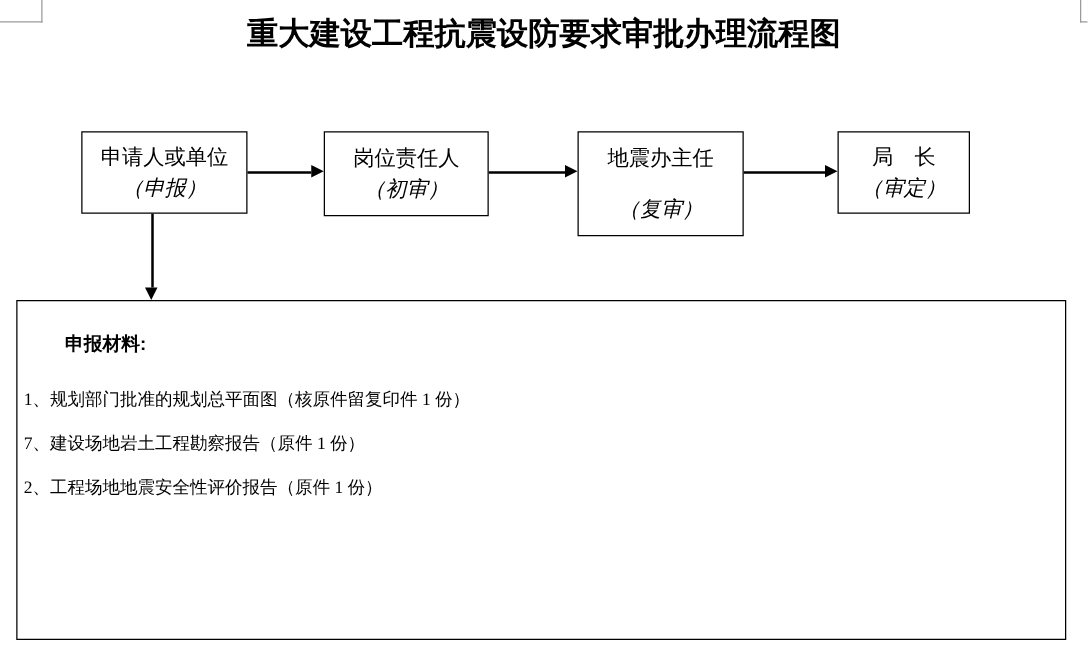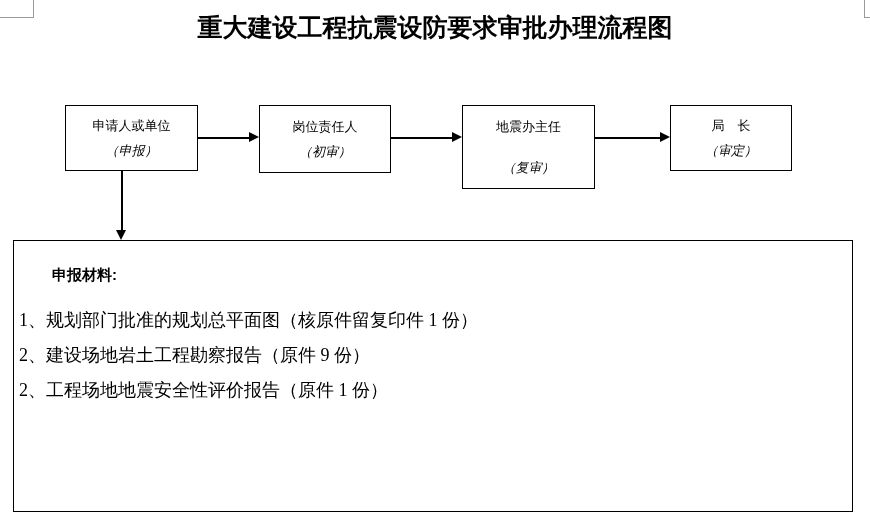--- a/index.html
+++ b/index.html
@@ -46,31 +46,31 @@
   
   .flow-box {
     position: absolute;
     border: 1px solid #000000;
     box-sizing: border-box;
     display: flex;
     flex-direction: column;
     align-items: center;
     justify-content: center;
     font-family: "Liberation Serif", "DejaVu Serif", serif;
-    font-size: 13px;
+    font-size: 17px;
     line-height: 25px;
     white-space: nowrap;
   }
   .flow-box .line1 { display: block; }
   .flow-box .line2 { display: block; font-style: italic; }
 
   #box-applicant { left: 65px;  top: 105px; width: 133px; height: 66px; }
   #box-officer   { left: 259px; top: 105px; width: 132px; height: 68px; }
   #box-director  { left: 462px; top: 105px; width: 133px; height: 84px; gap: 16px; }
-  #box-chief     { left: 670px; top: 105px; width: 122px; height: 66px; }
+  #box-chief     { left: 670px; top: 105px; width: 106px; height: 66px; }
 
   
   .arrow-h {
     position: absolute;
     height: 11px;
     top: 132px;
   }
   .arrow-h .shaft {
     position: absolute;
     left: 0;
@@ -145,21 +145,21 @@
     position: absolute;
     left: 5px;
     top: 62px;
     right: 0;
     margin: 0;
     padding: 0;
     list-style: none;
   }
   #materials-list li {
     font-family: "Liberation Serif", "DejaVu Serif", serif;
-    font-size: 18px;
+    font-size: 14px;
     line-height: 35px;
     white-space: nowrap;
   }
 </style>
 </head>
 <body>
 
 <div id="page">
 
   <div class="crop-mark crop-tl"></div>
@@ -201,18 +201,18 @@
   </div>
   <div id="arrow-down">
     <span class="shaft"></span>
     <span class="head"></span>
   </div>
 
   <div id="materials-panel">
     <div id="materials-heading">申报材料:</div>
     <ul id="materials-list">
       <li>1、规划部门批准的规划总平面图（核原件留复印件 1 份）</li>
-      <li>2、建设场地岩土工程勘察报告（原件 9 份）</li>
+      <li>7、建设场地岩土工程勘察报告（原件 1 份）</li>
       <li>2、工程场地地震安全性评价报告（原件 1 份）</li>
     </ul>
   </div>
 
 </div>
 
 </body></html>

